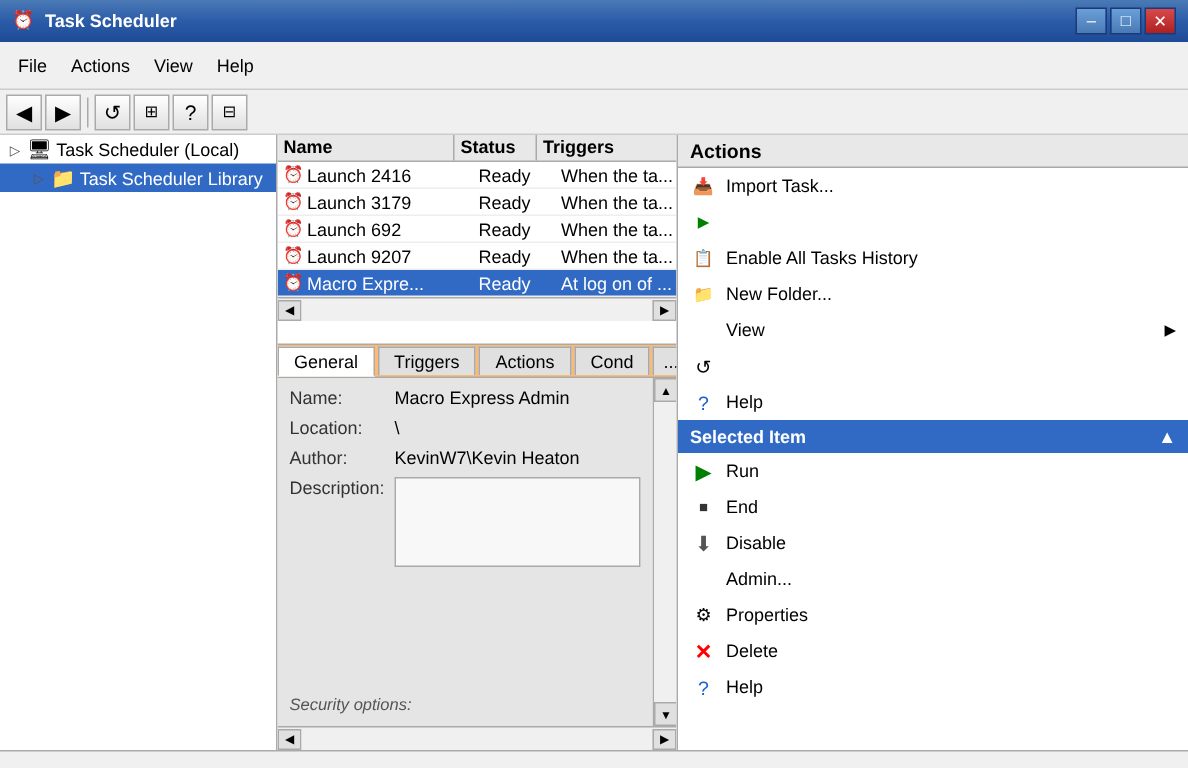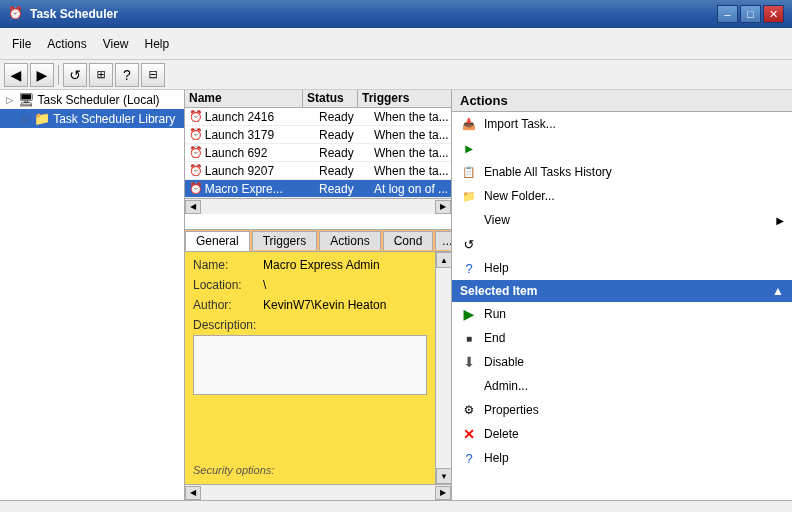--- a/index.html
+++ b/index.html
@@ -163,21 +163,21 @@
       background: white;
       border-bottom: 1px solid white;
       margin-bottom: -1px;
       z-index: 1;
     }
     .tab-more { padding: 2px 6px; cursor: pointer; border: 1px solid #aaa; border-bottom: none; background: #e0e0e0; }
     .detail-content {
       flex: 1;
       padding: 6px 8px;
       overflow: hidden;
-      background: #fde047;
+      background: #e5e5e5;
       position: relative;
     }
     .detail-row {
       display: flex;
       margin-bottom: 6px;
       align-items: flex-start;
     }
     .detail-label {
       width: 70px;
       color: #333;
@@ -377,21 +377,21 @@
             <div class="detail-value">Macro Express Admin</div>
           </div>
           <div class="detail-row">
             <div class="detail-label">Location:</div>
             <div class="detail-value">\</div>
           </div>
           <div class="detail-row">
             <div class="detail-label">Author:</div>
             <div class="detail-value">KevinW7\Kevin Heaton</div>
           </div>
-          <div class="detail-row" style="flex-direction:column;">
+          <div class="detail-row" style="flex-direction:row;">
             <div class="detail-label" style="margin-bottom:3px;">Description:</div>
             <textarea class="detail-textarea" style=""></textarea>
           </div>
           <div class="security-label">Security options:</div>
         </div>
         <div style="width:16px; background:#f0f0f0; border-left:1px solid #aaa; display:flex; flex-direction:column;">
           <div class="scroll-arrow">▲</div>
           <div style="flex:1;"></div>
           <div class="scroll-arrow">▼</div>
         </div>

